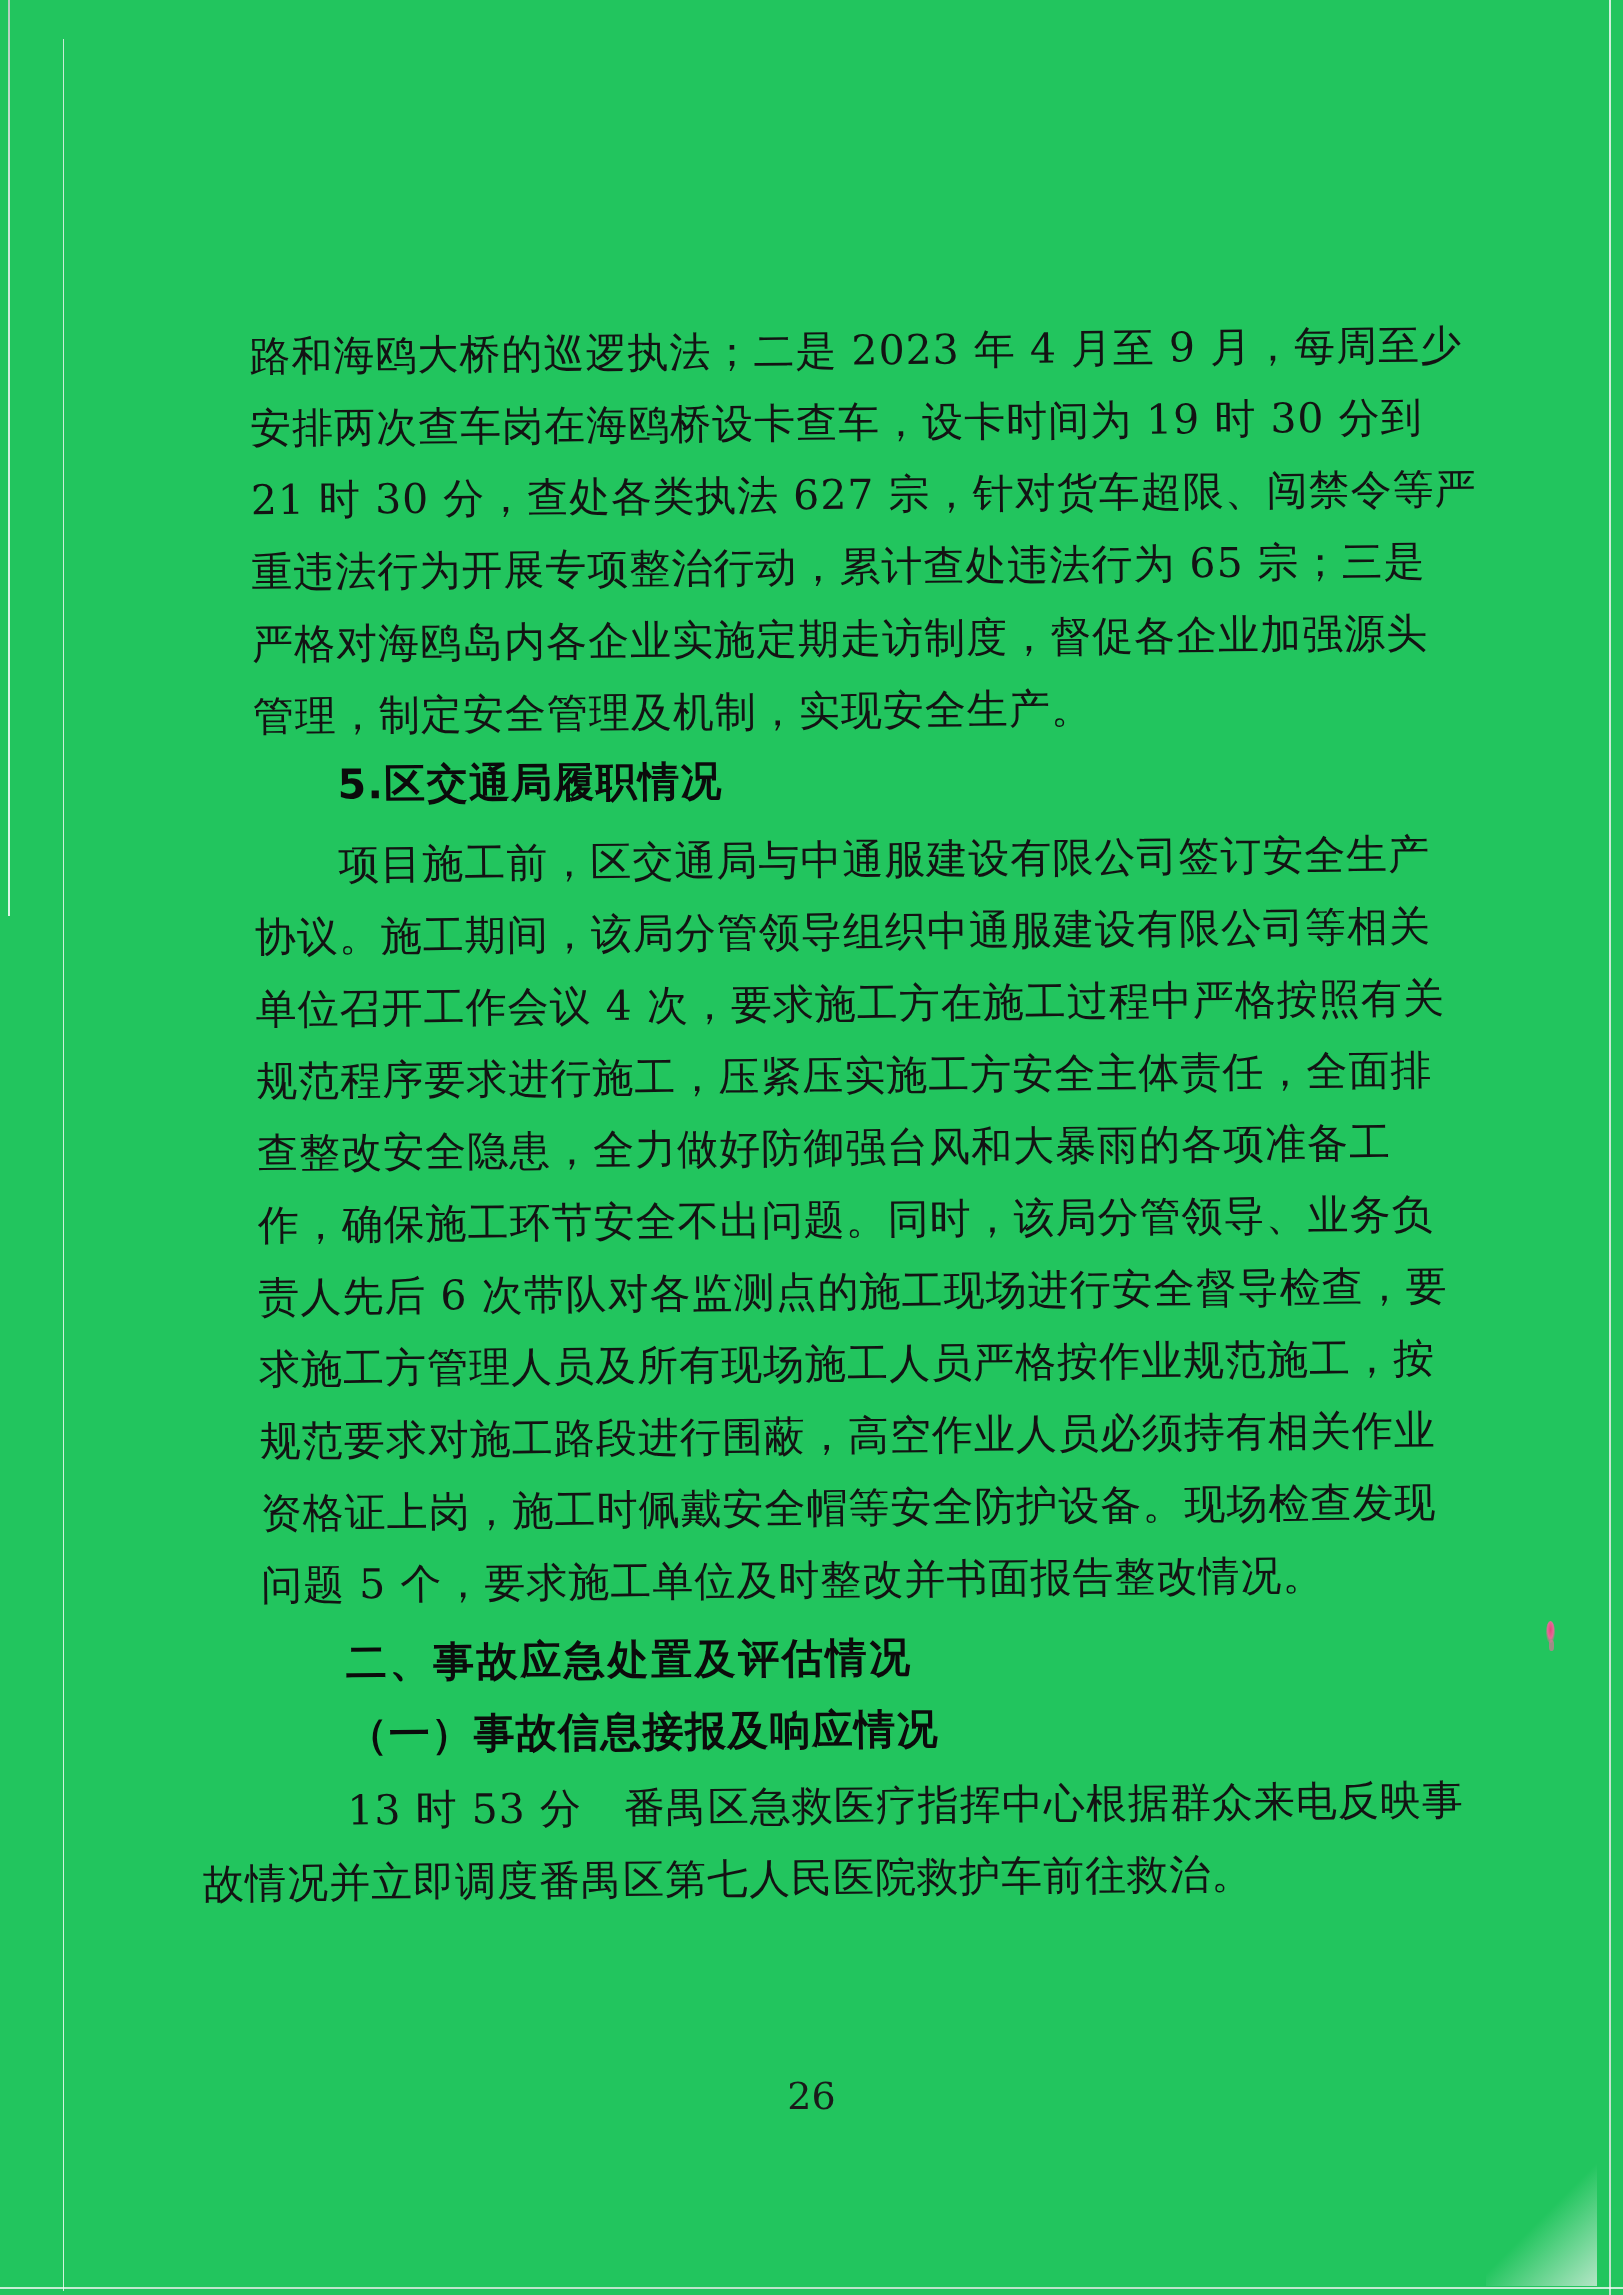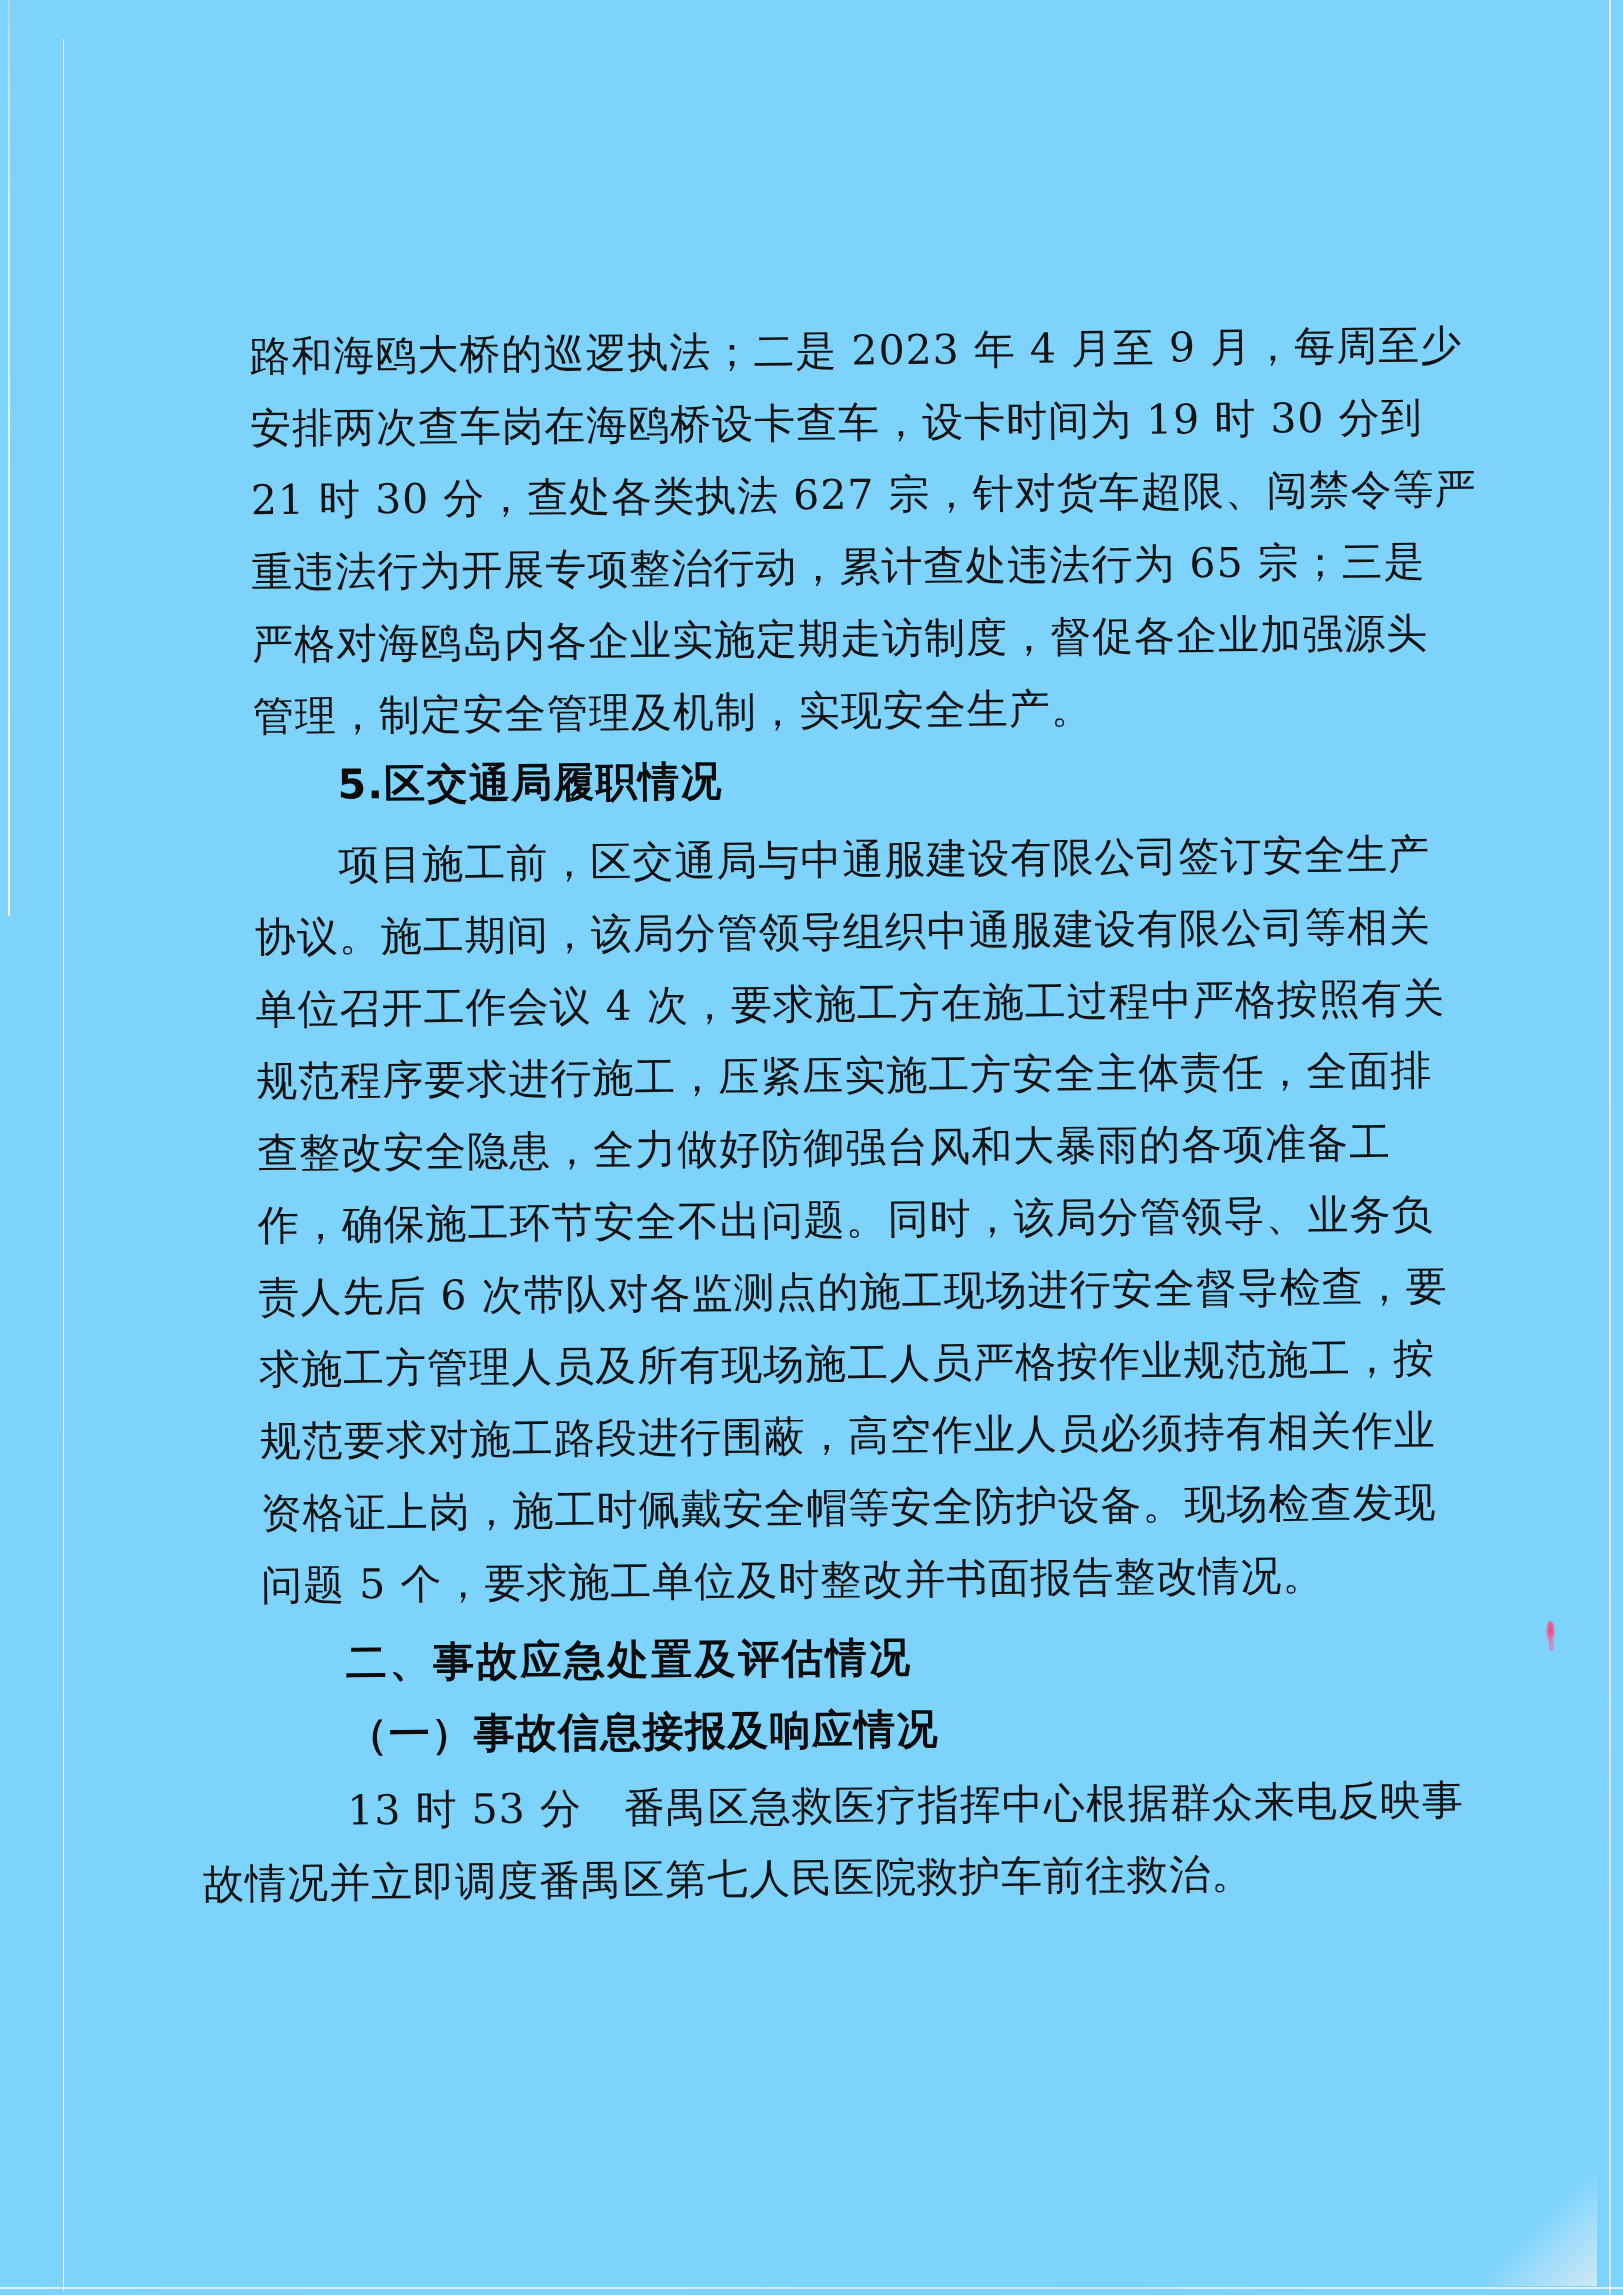--- a/index.html
+++ b/index.html
@@ -7,21 +7,21 @@
     width:1623px;height:2295px;
     background:#ffffff;
     font-family:"DejaVu Serif","Liberation Serif",serif;
     overflow:hidden;
     position:relative;
   }
   
   #sheet{
     position:absolute;
     left:0;top:0;width:1623px;height:2295px;
-    background:#7dd3fc;
+    background:#22c55e;
     overflow:hidden;
   }
   
   .scan-edge-left{
     position:absolute;left:7.9px;top:0;width:2.6px;height:916px;
     background:linear-gradient(180deg,#cfcfcf 0%, #efefef 22%, #fbfbfb 70%, #ffffff 100%);
     opacity:.85;
   }
   .scan-edge-left2{
     position:absolute;left:63px;top:39px;width:1.3px;height:2252px;
@@ -143,15 +143,16 @@
     <div class="line heading" style="top:1703px;">（一）事故信息接报及响应情况</div>
 
     <div class="line body-line indent" style="top:1779px;">13 时 53 分　番禺区急救医疗指挥中心根据群众来电反映事</div>
     <div class="line body-line" style="left:196px;top:1851px;">故情况并立即调度番禺区第七人民医院救护车前往救治。</div>
 
   </div>
 
   <div id="ink-mark"></div>
   <div id="ink-mark2"></div>
 
+  <div id="pagenum">26</div>
 
 </div>
 
 
 </body></html>

